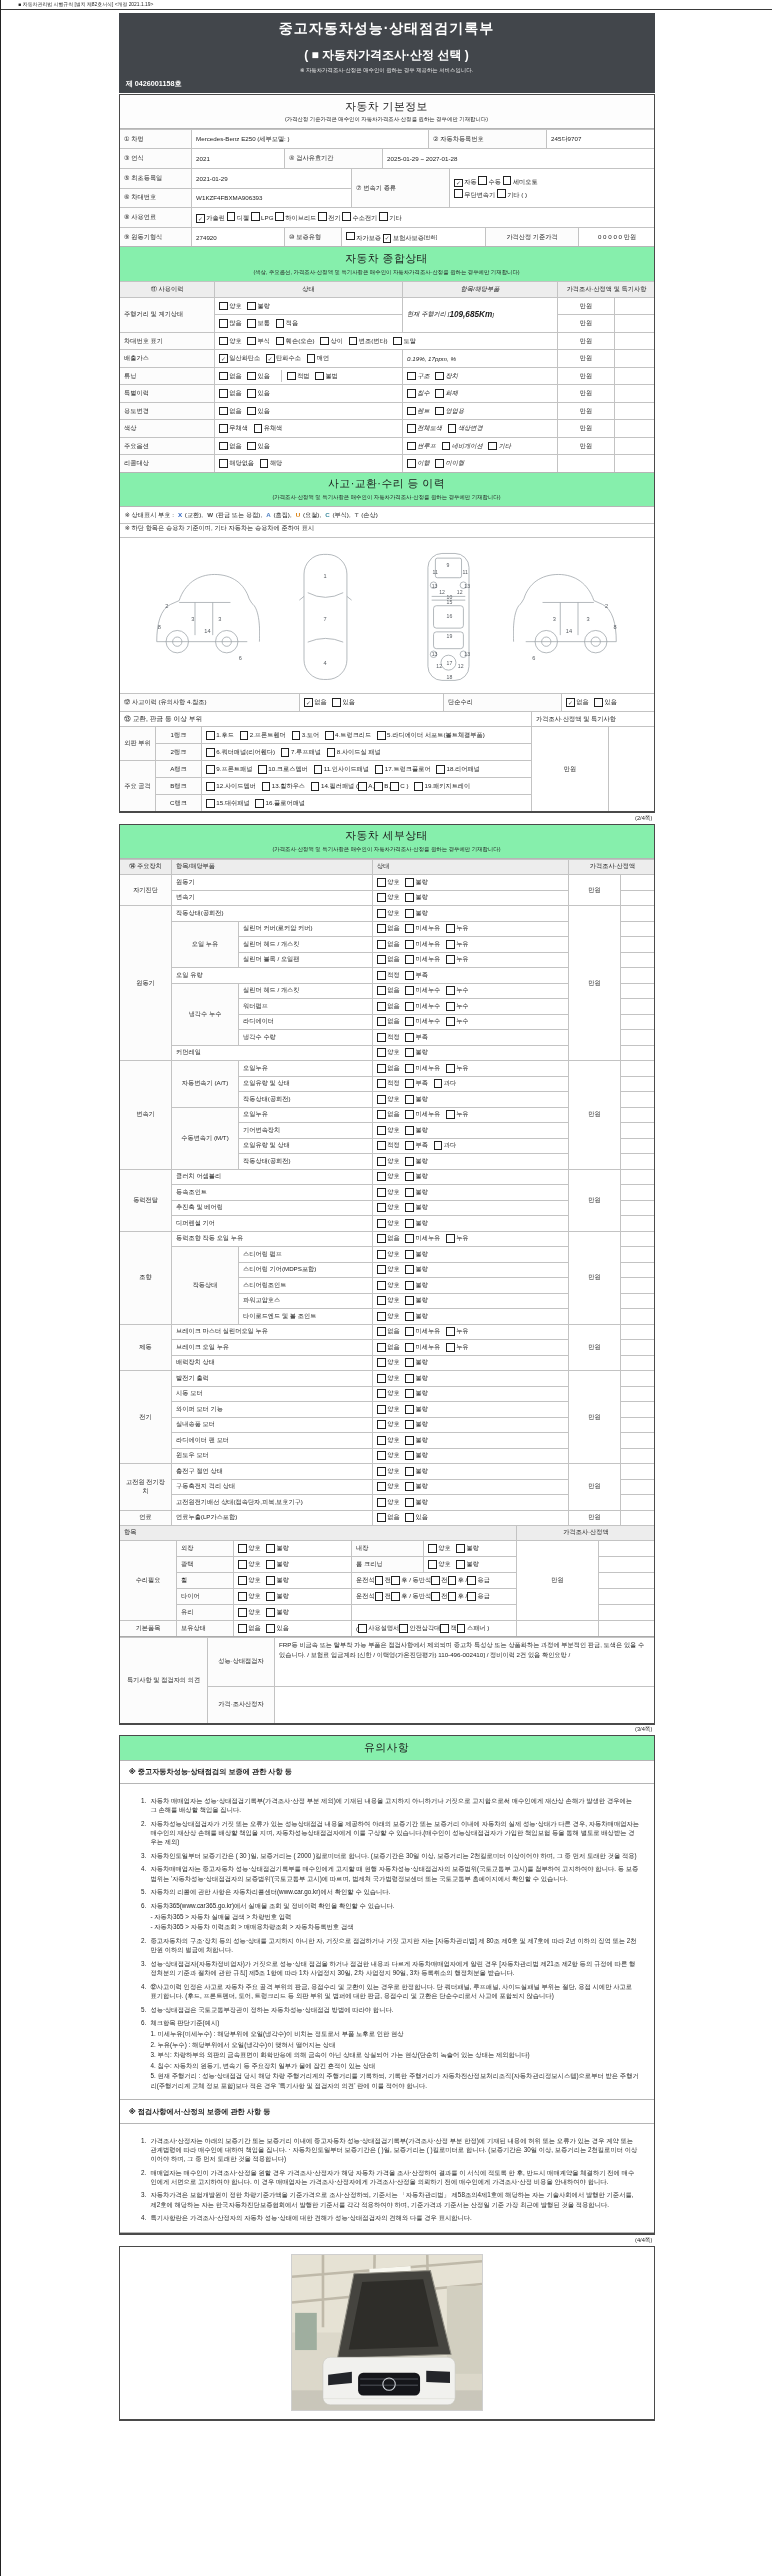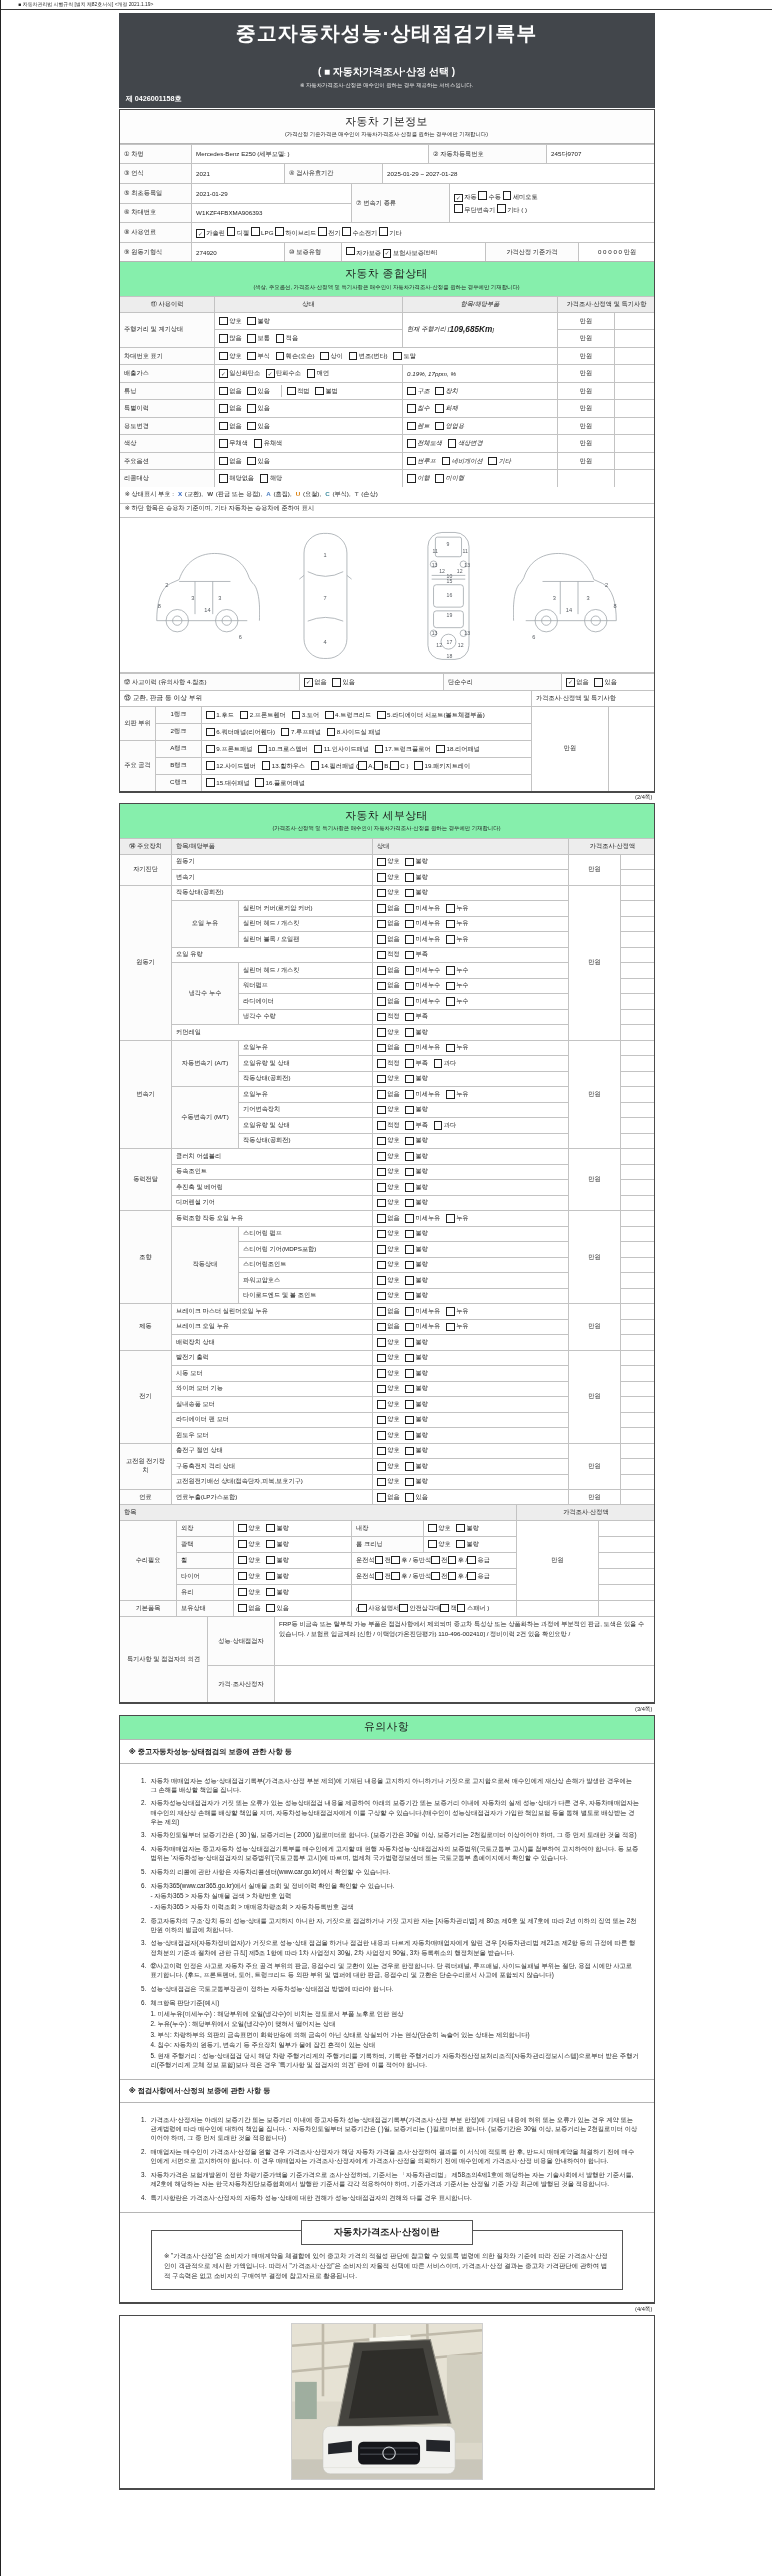--- a/index.html
+++ b/index.html
@@ -2,22 +2,22 @@
 <html style="font-size:8.2px"><head>
 <meta charset="utf-8">
 <style>
   html,body{margin:0;padding:0;background:#fff;}
   body{width:773px;min-height:2576px;font-family:"Liberation Sans","DejaVu Sans",sans-serif;color:#1b1b1b;position:relative;overflow:hidden;border-left:0.5px solid #222;border-right:0.5px solid #222;box-sizing:border-box;}
   .topnote{position:absolute;top:0.5px;left:17.5px;font-size:4.9px;color:#222;}
   .toprule{margin-top:8.8px;border-top:1.5px double #3a3a3a;height:0;}
   .doc{width:536px;margin:3.1px auto 0;}
   
   .mast{background:#42464b;color:#fff;position:relative;padding:7.2px 0 3.1px;margin-bottom:1px;}
-  .m-title{text-align:center;font-size:20px;letter-spacing:1px;font-weight:bold;}
-  .m-sub{text-align:center;font-size:10px;margin-top:18px;font-weight:bold;}
+  .m-title{text-align:center;font-size:14px;letter-spacing:1px;font-weight:bold;}
+  .m-sub{text-align:center;font-size:12px;margin-top:9px;font-weight:bold;}
   .m-note{text-align:center;font-size:5.4px;margin-top:2.6px;color:#e8e8e8;}
   .m-docno{font-size:7.2px;font-weight:bold;padding:5.2px 0 1px 7.2px;}
   
   .box{border:1px solid #4a4a4a;border-bottom-width:2.1px;background:#fff;}
   .marker{text-align:right;font-size:5.7px;color:#222;padding:1.5px 2.1px 1px;}
   .sect-head{background:#86efac;border-bottom:0.5px solid #b5b5b5;text-align:center;padding:4.6px 0 5.2px;}
   .sect-head.white{background:#fdfdfd;}
   .sect-title{font-size:10.8px;letter-spacing:0.5px;}
   .sect-sub{font-size:5.4px;margin-top:2.6px;color:#222;}
   
@@ -501,20 +501,24 @@
             <div class="vstack w110">
               <div class="c cen"></div>
             </div>
             <div class="vstack w80">
               <div class="c"></div>
             </div>
           </div>
         </div>
     </div>
 
+    <div class="sect-head" style="border-top:0.5px solid #b5b5b5">
+      <div class="sect-title">사고·교환·수리 등 이력</div>
+      <div class="sect-sub">(가격조사·산정액 및 특기사항은 매수인이 자동차가격조사·산정을 원하는 경우에만 기재합니다)</div>
+    </div>
     <div class="legend" id="legend-line"><span>※ 상태표시 부호 :</span><span class="code" style="color: rgb(43, 98, 192);">X</span><span> (교환),</span><span class="code" style="color: rgb(68, 68, 68);">W</span><span> (판금 또는 용접),</span><span class="code" style="color: rgb(74, 125, 192);">A</span><span> (흠집),</span><span class="code" style="color: rgb(217, 122, 0);">U</span><span> (요철),</span><span class="code" style="color: rgb(62, 140, 160);">C</span><span> (부식),</span><span class="code" style="color: rgb(119, 119, 119);">T</span><span> (손상)</span></div>
     <div class="legend2"><span>※ 하단 항목은 승용차 기준이며, 기타 자동차는 승용차에 준하여 표시</span></div>
 
     <div class="dias">
       <svg class="dia" width="116" height="140" viewBox="0 0 230 300">
         <g stroke="#9ba1a7" fill="none" stroke-width="1.6">
           <path d="M18 205 c0-38 8-70 30-80 l18-8 c12-36 40-56 76-56 c38 0 64 20 74 52 l6 10 c14 10 18 44 16 82"></path>
           <path d="M18 205 h194"></path>
           <circle cx="62" cy="205" r="24"></circle>
             <circle cx="62" cy="205" r="10"></circle>
@@ -1822,24 +1826,20 @@
             <div>자동차가격은 보험개발원이 정한 차량기준가액을 기준가격으로 조사·산정하되, 기준서는 「자동차관리법」 제58조의4제1호에 해당하는 자는 기술사회에서 발행한 기준서를, 제2호에 해당하는 자는 한국자동차진단보증협회에서 발행한 기준서를 각각 적용하여야 하며, 기준가격과 기준서는 산정일 기준 가장 최근에 발행된 것을 적용합니다.</div>
           </div>
         </div>
         <div class="n-item">
           <div class="n-num">4.</div>
           <div class="n-txt">
             <div>특기사항란은 가격조사·산정자의 자동차 성능·상태에 대한 견해가 성능·상태점검자의 견해와 다를 경우 표시합니다.</div>
           </div>
         </div>
       </div>
-    <div class="define-wrap">
-      <div class="define-title">자동차가격조사·산정이란</div>
-      <div class="define-text">※ "가격조사·산정"은 소비자가 매매계약을 체결함에 있어 중고차 가격의 적절성 판단에 참고할 수 있도록 법령에 의한 절차와 기준에 따라 전문 가격조사·산정인이 객관적으로 제시한 가액입니다. 따라서 "가격조사·산정"은 소비자의 자율적 선택에 따른 서비스이며, 가격조사·산정 결과는 중고차 가격판단에 관하여 법적 구속력은 없고 소비자의 구매여부 결정에 참고자료로 활용됩니다.</div>
-    </div>
   </div>
   <div class="marker">(4/4쪽)</div>
 
   <div class="box">
     <div class="photos">
       <div class="photo">
         <svg width="190" height="155" viewBox="0 0 368 300">
           <rect width="368" height="300" fill="#dcd8ca"></rect>
           <rect width="368" height="150" fill="#e6e2d4"></rect>
           <path d="M0 42 L368 12 M0 92 L368 56 M60 0 L60 140 M160 0 L158 130 M262 0 L264 118" stroke="#b7b2a1" stroke-width="5" fill="none" opacity="0.85"></path>

